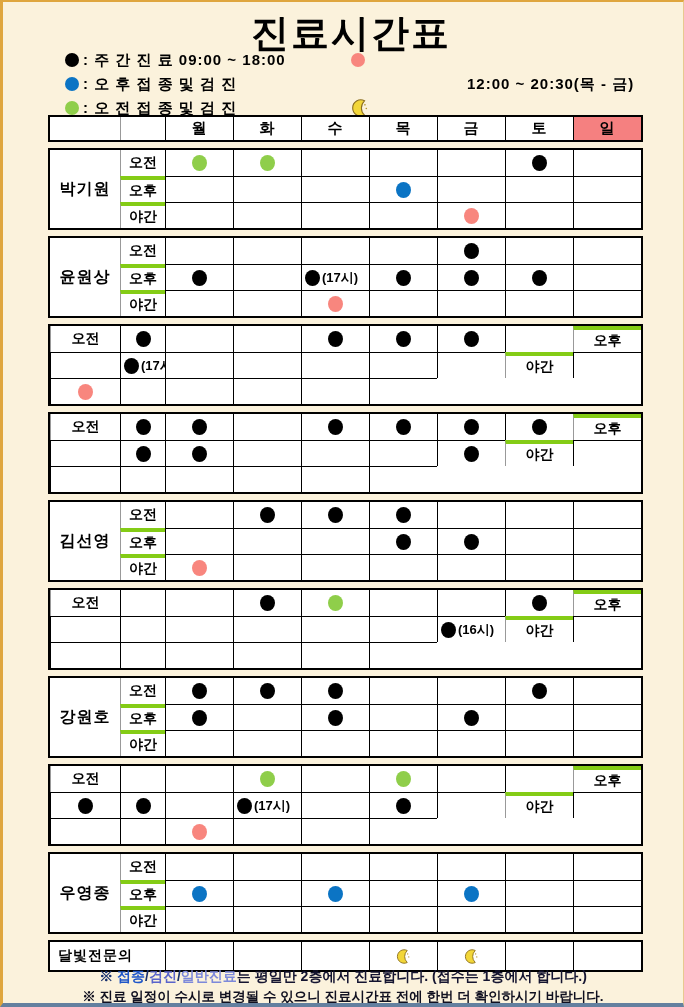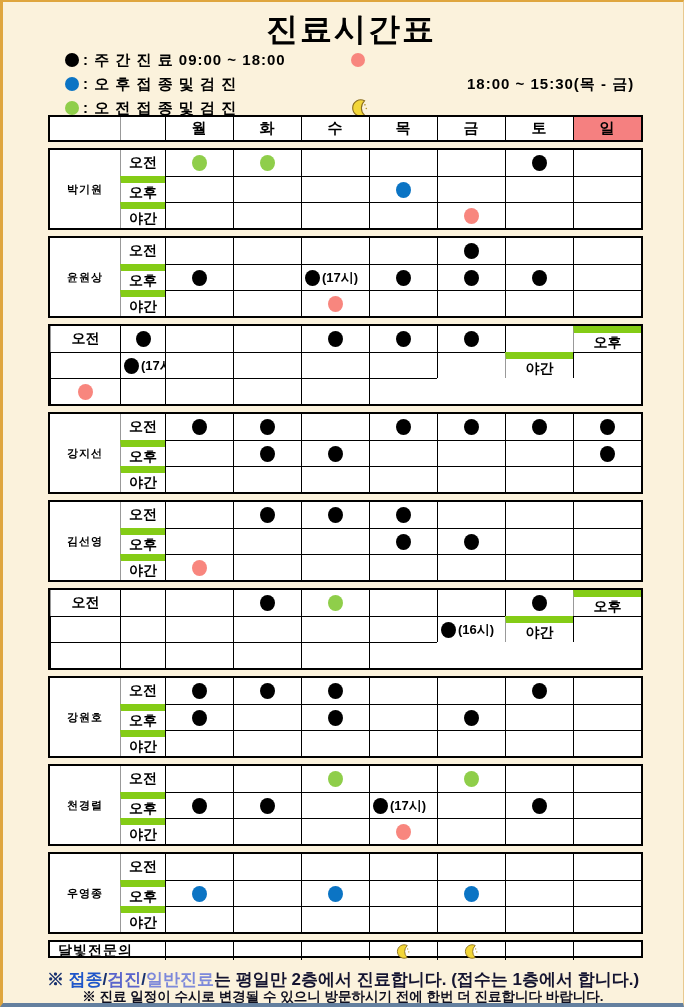--- a/index.html
+++ b/index.html
@@ -5,21 +5,21 @@
   html,body{margin:0;padding:0;}
   body{
     width:684px;height:1007px;position:relative;overflow:hidden;
     background:#FBF2DC;
     font-family:"Liberation Sans",sans-serif;font-weight:bold;color:#000;
     box-sizing:border-box;
     border-top:2px solid #DFA63E;border-left:3px solid #DFA63E;
     border-right:1px solid #E8C98F;border-bottom:4px solid #64809F;
   }
   .title{position:absolute;top:6px;left:16px;right:0;text-align:center;
-    font-size:32px;letter-spacing:2px;color:#000;}
+    font-size:38px;letter-spacing:2px;color:#000;}
   
   .legend-left{position:absolute;left:62px;top:46px;}
   .legend-right{position:absolute;left:348px;top:46px;}
   .lg-line{display:flex;align-items:center;height:24px;font-size:15px;letter-spacing:1px;white-space:nowrap;}
   .ldot{width:14px;height:14px;border-radius:50%;display:inline-block;margin-right:4px;flex:0 0 auto;}
   .lg-indent{padding-left:116px;}
   .moonwrap{margin-right:3px;display:inline-flex;}
   
   .dot-black{background:#000000;}
   .dot-green{background:#8FCE4A;}
@@ -31,35 +31,35 @@
     background:#fff;border:2px solid #000;box-sizing:border-box;}
   .hdr{height:27px;}
   .hcell{display:flex;align-items:center;justify-content:center;font-size:15px;
     border-left:1px solid #000;letter-spacing:1px;}
   .hcell:first-child{border-left:none;}
   .hcell.labcol{border-left:1px solid #999;}
   .hcell.sun{background:#F58080;}
   .spacer{height:6px;}
   .block{grid-auto-rows:26px;}
   .name-cell{grid-row:1/span 3;grid-column:1;display:flex;align-items:center;
-    justify-content:center;font-size:11px;letter-spacing:1px;}
+    justify-content:center;font-size:16px;letter-spacing:1px;}
   .label-cell{display:flex;align-items:center;justify-content:center;font-size:14px;
     border-left:1px solid #999;}
   .cell{display:flex;align-items:center;justify-content:center;border-left:1px solid #000;overflow:hidden;}
   .bt{border-top:1px solid #000;}
-  .label-cell.bt{border-top:7px solid #84cc16;font-family:Liberation Mono, monospace;}
+  .label-cell.bt{border-top:4px solid #84cc16;font-family:Liberation Mono, monospace;}
   .dot{width:15px;height:16px;border-radius:50%;flex:0 0 auto;}
   .has-note{justify-content:flex-start;padding-left:3px;}
   .note{font-size:13px;margin-left:2px;white-space:nowrap;}
   .moon-row{display:grid;grid-template-columns:115px repeat(7,1fr);
-    background:#fff;border:2px solid #000;height:18px;box-sizing:border-box;}
+    background:#fff;border:2px solid #000;height:32px;box-sizing:border-box;}
   .moon-label{display:flex;align-items:center;padding-left:8px;font-size:14px;letter-spacing:1px;}
   .moon-cell{display:flex;align-items:center;justify-content:center;border-left:1px solid #000;}
   
-  .footer1{position:absolute;top:966px;left:0;right:0;text-align:center;font-size:17px;white-space:nowrap;}
+  .footer1{position:absolute;top:966px;left:0;right:0;text-align:center;font-size:14px;white-space:nowrap;}
   .footer2{position:absolute;top:986px;left:0;right:0;text-align:center;font-size:13.5px;color:#101020;white-space:nowrap;}
 </style>
 </head>
 <body>
 
 <div class="title">진료시간표</div>
 
 <div class="legend-left">
   <div class="lg-line">
     <span class="ldot dot-black"></span>
@@ -73,21 +73,21 @@
     <span class="ldot dot-green"></span>
     <span>: 오 전 접 종 및 검 진</span>
   </div>
 </div>
 
 <div class="legend-right">
   <div class="lg-line">
     <span class="ldot dot-pink"></span>
   </div>
   <div class="lg-line lg-indent">
-    <span>18:00 ~ 15:30(목 - 금)</span>
+    <span>12:00 ~ 20:30(목 - 금)</span>
   </div>
   <div class="lg-line">
     <span class="moonwrap">
       <svg width="18" height="18" viewBox="0 0 20 20">
         <path d="M15 2 A 9 9 0 1 0 15 18 A 11 11 0 0 1 15 2 Z" fill="#F2D638" stroke="#8a6d1d" stroke-width="1.2"></path>
         <circle cx="15.5" cy="6.5" r="0.9" fill="#b5952d"></circle>
           <circle cx="17" cy="10.5" r="0.9" fill="#b5952d"></circle>
       </svg>
     </span>
   </div>
@@ -222,21 +222,20 @@
           <span class="dot dot-pink"></span>
         </div>
         <div class="cell bt"></div>
         <div class="cell bt"></div>
         <div class="cell bt"></div>
         <div class="cell bt"></div>
         <div class="cell bt"></div>
       </div>
       <div class="spacer"></div>
       <div class="block">
-        <div class="name-cell">강지선</div>
         <div class="label-cell">오전</div>
         <div class="cell">
           <span class="dot dot-black"></span>
         </div>
         <div class="cell">
           <span class="dot dot-black"></span>
         </div>
         <div class="cell"></div>
         <div class="cell">
           <span class="dot dot-black"></span>
@@ -386,21 +385,20 @@
         <div class="cell bt"></div>
         <div class="cell bt"></div>
         <div class="cell bt"></div>
         <div class="cell bt"></div>
         <div class="cell bt"></div>
         <div class="cell bt"></div>
         <div class="cell bt"></div>
       </div>
       <div class="spacer"></div>
       <div class="block">
-        <div class="name-cell">천경렬</div>
         <div class="label-cell">오전</div>
         <div class="cell"></div>
         <div class="cell"></div>
         <div class="cell">
           <span class="dot dot-green"></span>
         </div>
         <div class="cell"></div>
         <div class="cell">
           <span class="dot dot-green"></span>
         </div>
@@ -490,13 +488,13 @@
         </svg>
       </div>
       <div class="moon-cell"></div>
       <div class="moon-cell"></div>
     </div>
 </div>
 
 <div class="footer1">
   <span style="color:#17306e">※ </span><span style="color:#1f56c9">접종</span><span style="color:#17306e">/</span><span style="color:#5a64cb">검진</span><span style="color:#17306e">/</span><span style="color:#7d89da">일반진료</span><span style="color:#141430">는 평일만 2층에서 진료합니다. (접수는 1층에서 합니다.)</span>
 </div>
-<div class="footer2">※ 진료 일정이 수시로 변경될 수 있으니 방문하시기 전에 한번 더 진료합니다 바랍니다.</div>
+<div class="footer2">※ 진료 일정이 수시로 변경될 수 있으니 진료시간표 전에 한번 더 확인하시기 바랍니다.</div>
 
 </body></html>

